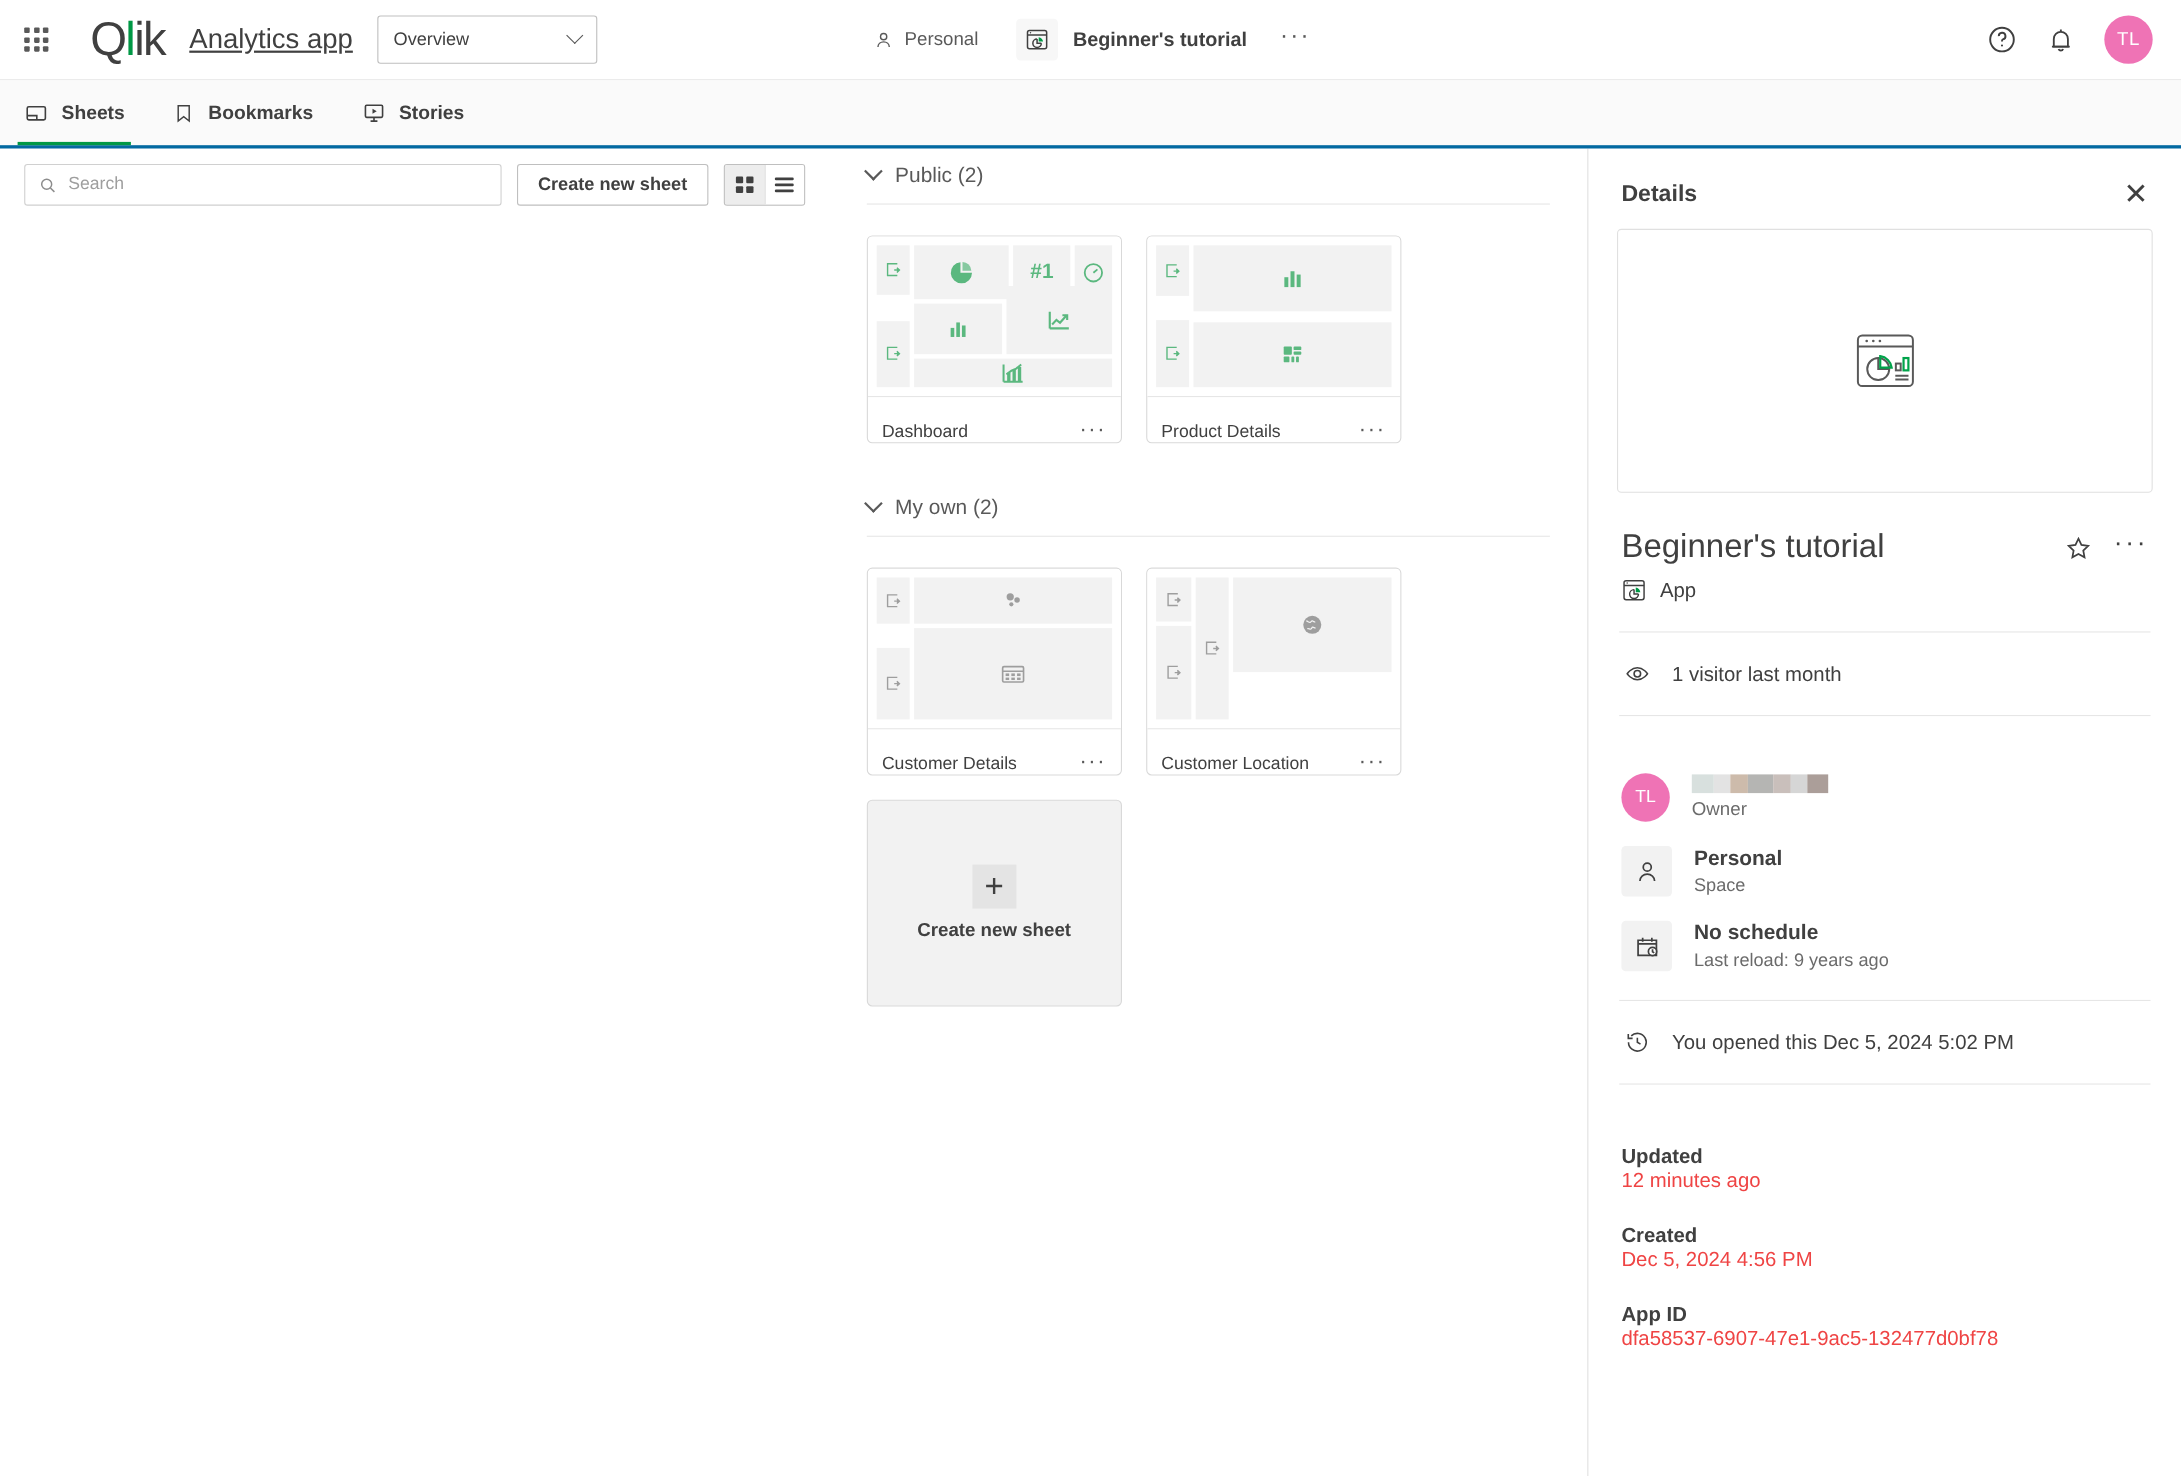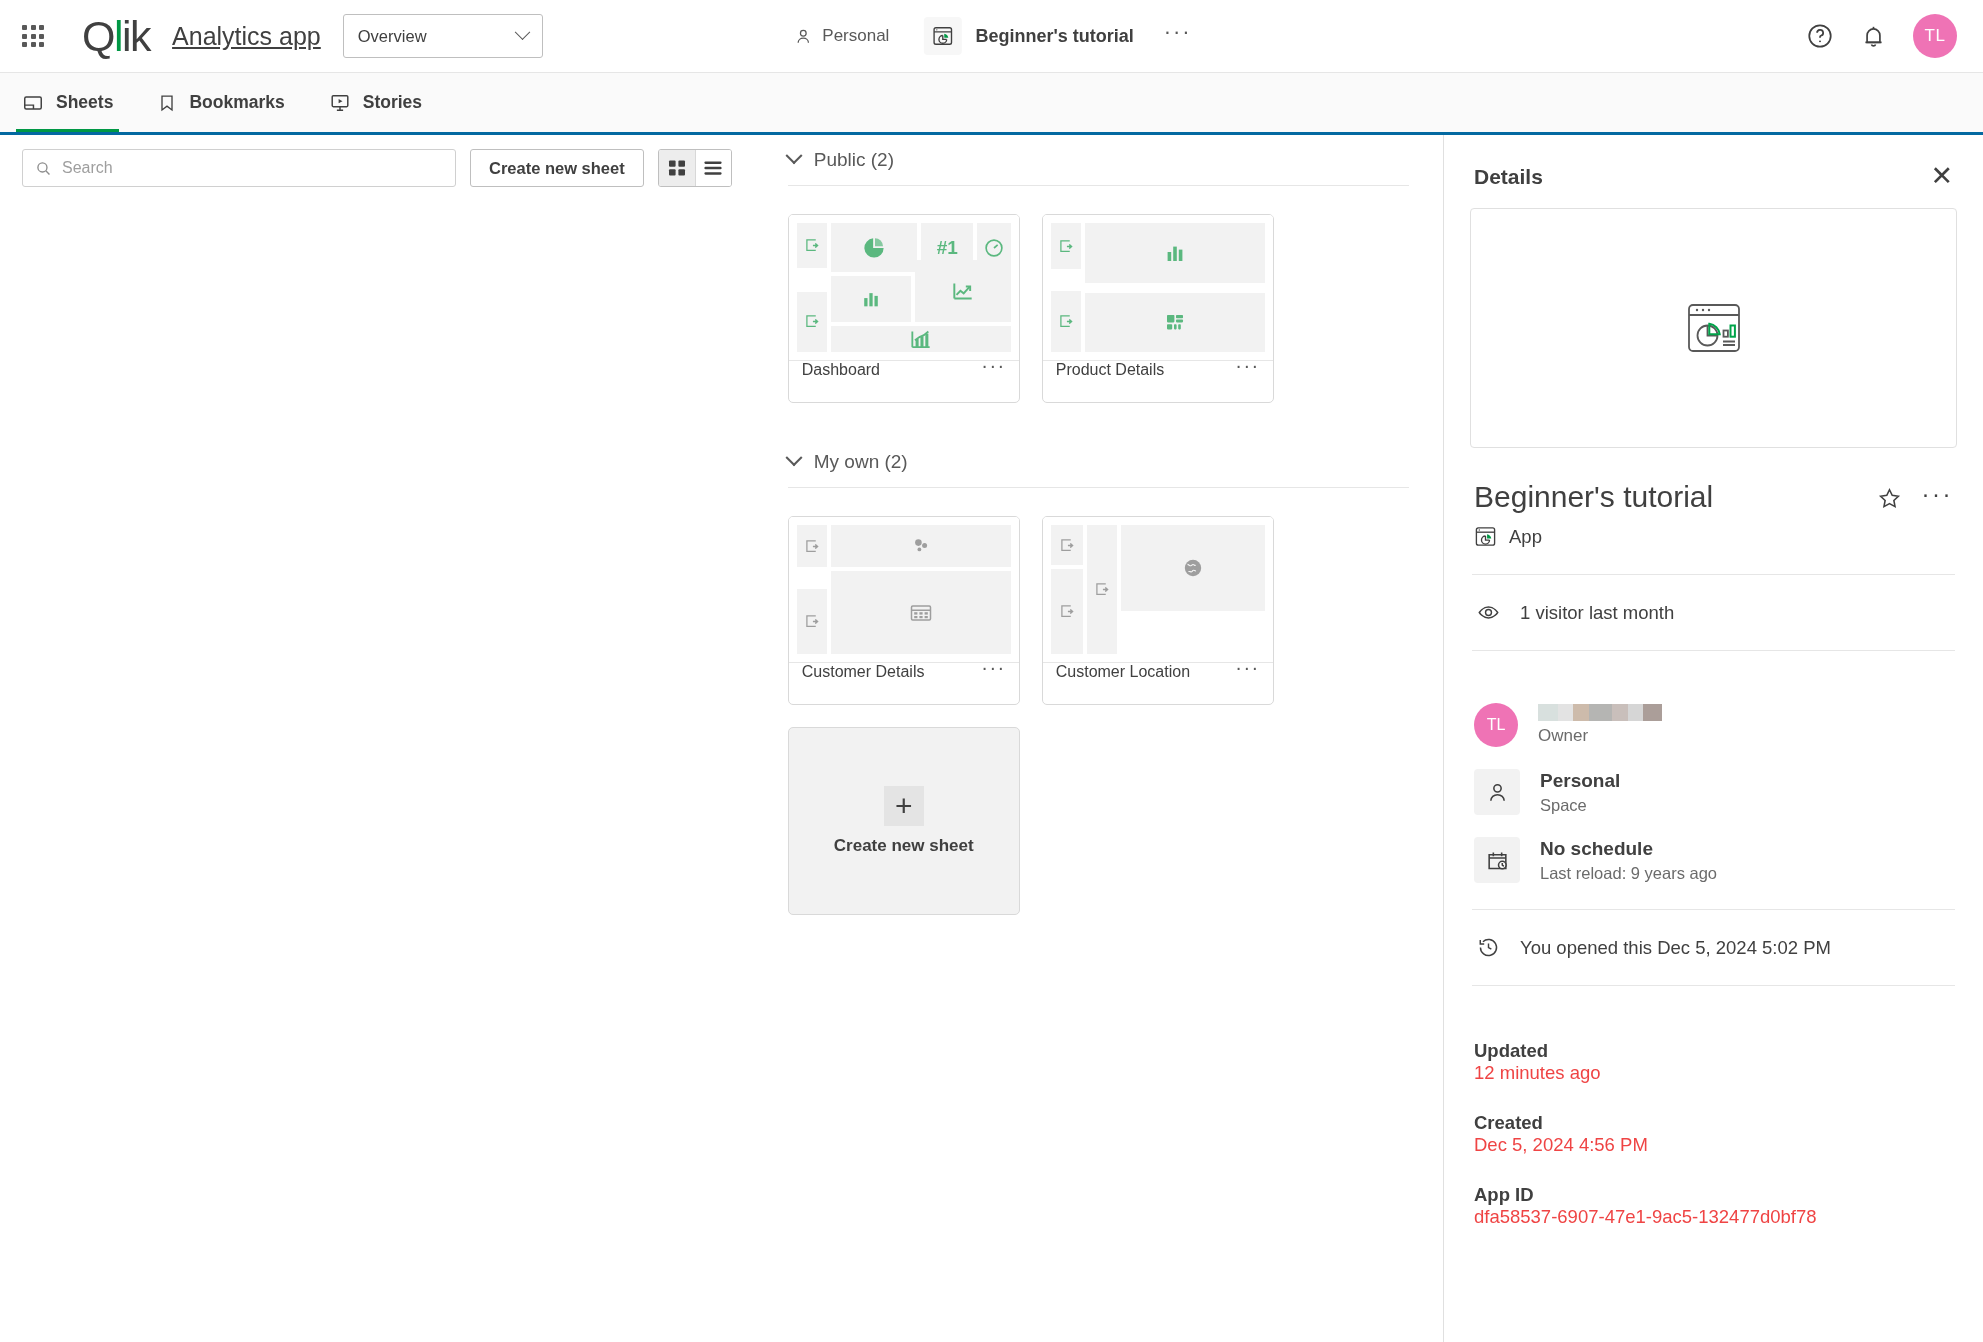--- a/index.html
+++ b/index.html
@@ -153,21 +153,21 @@
   .cards { display: flex; gap: 22px; padding: 28px 34px 34px 34px; flex-wrap: wrap; }
 
   .sheet-card {
     width: 232px; border: 1px solid #d9d9d9; border-radius: 5px; background: #fff;
     overflow: hidden; cursor: pointer;
   }
   .thumb { height: 145px; padding: 8px; display: flex; gap: 4px; background: #fff; }
   .tile { background: #f2f2f2; display:flex; align-items:center; justify-content:center; }
 
   .card-foot {
-    height: 42px; border-top: 1px solid #e6e6e6; display: flex; align-items: flex-start;
+    height: 42px; border-top: 1px solid #e6e6e6; display: flex; align-items: flex-end;
     justify-content: space-between; padding: 0 13px;
   }
   .card-foot .nm { font-size: 16px; color: #404040; white-space: nowrap; overflow:hidden; text-overflow: ellipsis; }
   .card-foot .dots { color:#595959; font-size: 20px; letter-spacing:1.5px; line-height: 8px; padding-bottom: 8px; cursor:pointer; }
 
   .create-card {
     width: 232px; height: 188px; background: #f2f2f2; border: 1px solid #d9d9d9; border-radius: 5px;
     display: flex; flex-direction: column; align-items: center; justify-content: center; gap: 10px; cursor: pointer;
   }
   .create-card .plusbox {

